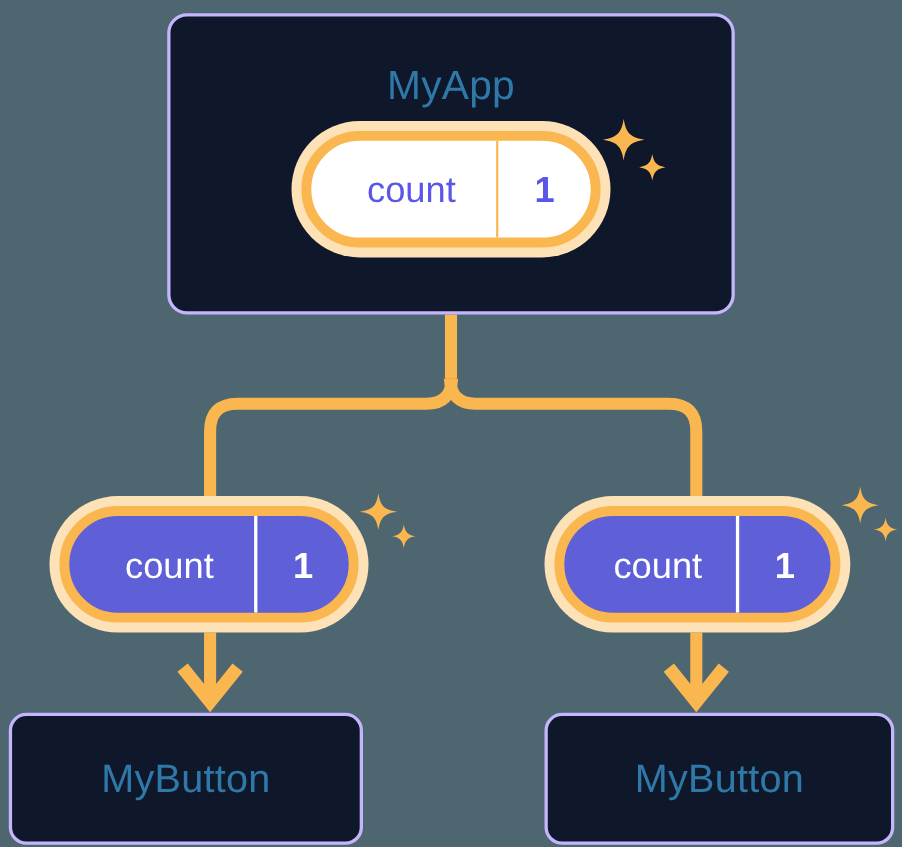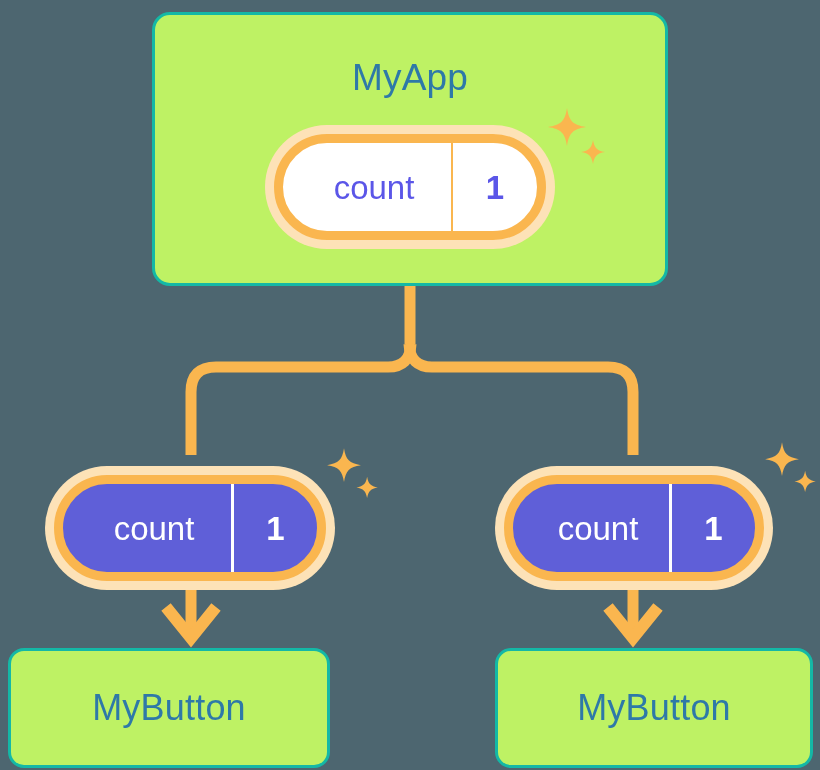--- a/index.html
+++ b/index.html
@@ -25,22 +25,22 @@
     left: 0;
     top: 0;
     width: 820px;
     height: 770px;
     pointer-events: none;
   }
 
   
   .card {
     position: absolute;
-    background: #bef264;
-    border: 3px solid #14b8a6;
+    background: #0f172a;
+    border: 3px solid #c4b5fd;
     border-radius: 16px;
     box-sizing: border-box;
     display: flex;
     align-items: center;
     justify-content: center;
   }
   .card-title {
     color: #2e79a8;
     font-size: 37px;
     font-weight: 400;
@@ -77,21 +77,20 @@
     height: 120px;
   }
   #card-mybutton-left .card-title,
   #card-mybutton-right .card-title {
     font-size: 36px;
   }
 
   
   .pill-wrap {
     position: absolute;
-    margin-top: 15px;
   }
   .pill-glow {
     position: absolute;
     left: 0;
     top: 0;
     right: 0;
     bottom: 0;
     border-radius: 999px;
     background: #fde2b7;
   }

